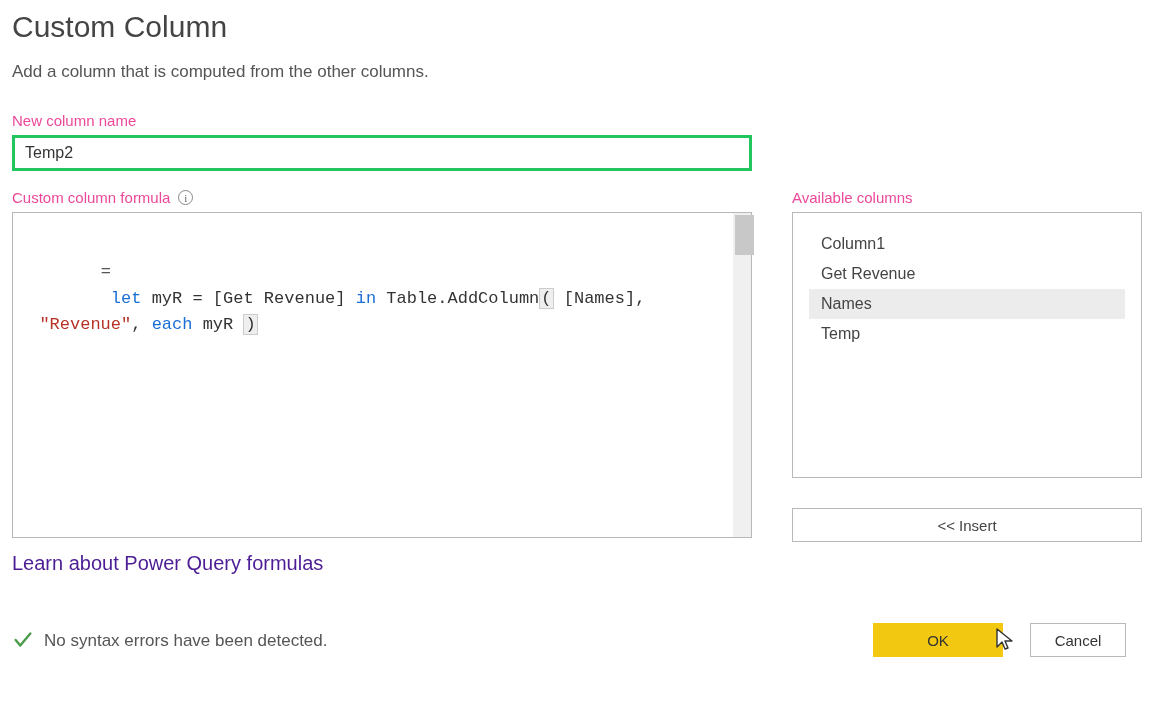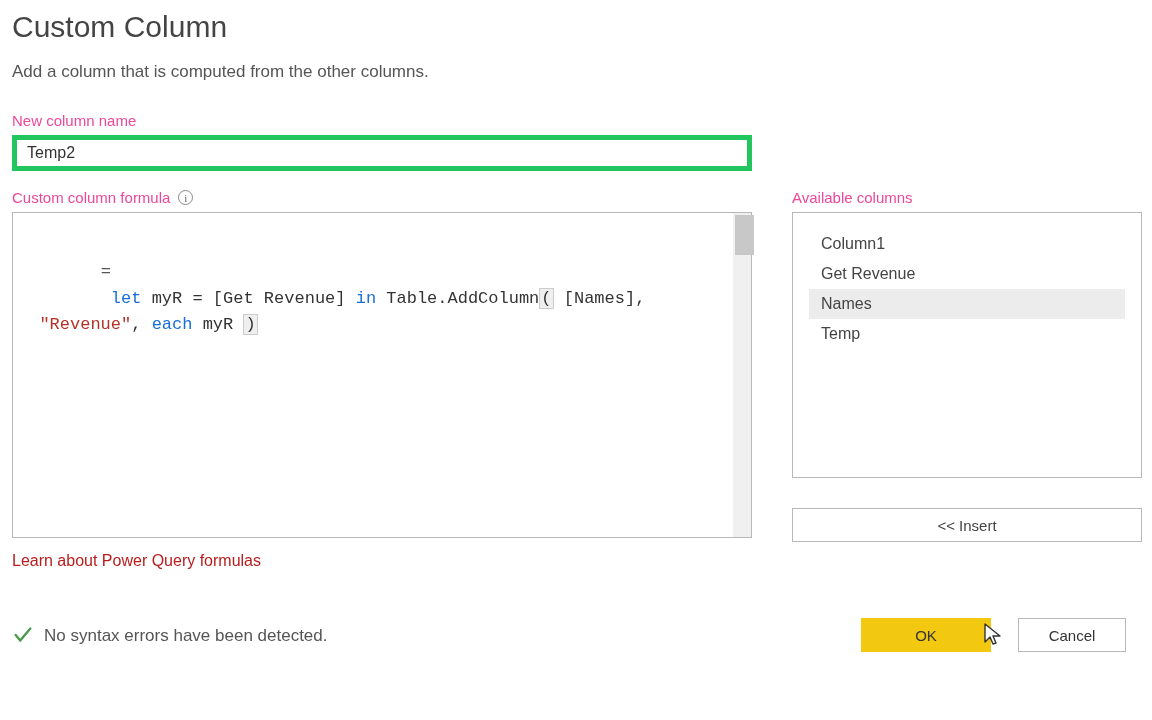--- a/index.html
+++ b/index.html
@@ -27,21 +27,21 @@
     margin:0 0 30px 0;
   }
   .label {
     font-size:15px;
     color:#ec4899;
     margin:0 0 6px 0;
   }
   .name-input {
     width:740px;
     height:36px;
-    border:5px solid #22c55e;
+    border:3px solid #22c55e;
     font-size:16px;
     padding:4px 10px;
     color:#333;
   }
   .formula-row {
     display:flex;
     gap:40px;
     margin-top:18px;
     align-items:flex-start;
   }
@@ -104,22 +104,22 @@
     width:350px;
     height:34px;
     margin-top:30px;
     border:1px solid #b8b8b8;
     background:#ffffff;
     font-size:15px;
     color:#444;
     cursor:pointer;
   }
   .formula-link {
-    color:#b91c1c;
-    font-size:16px;
+    color:#4c1d95;
+    font-size:20px;
     text-decoration:none;
     display:inline-block;
     margin-top:14px;
   }
   .footer-row {
     display:flex;
     align-items:center;
     justify-content:space-between;
     margin-top:48px;
     padding-right:14px;
@@ -138,21 +138,21 @@
     border:none;
     width:130px;
     height:34px;
     font-size:15px;
     color:#333;
     cursor:pointer;
   }
   .cancel-btn {
     background:#ffffff;
     border:1px solid #b8b8b8;
-    width:108px;
+    width:96px;
     height:34px;
     font-size:15px;
     color:#333;
     cursor:pointer;
   }
   .cursor-icon {
     position:absolute;
     left:122px;
     top:4px;
     pointer-events:none;

